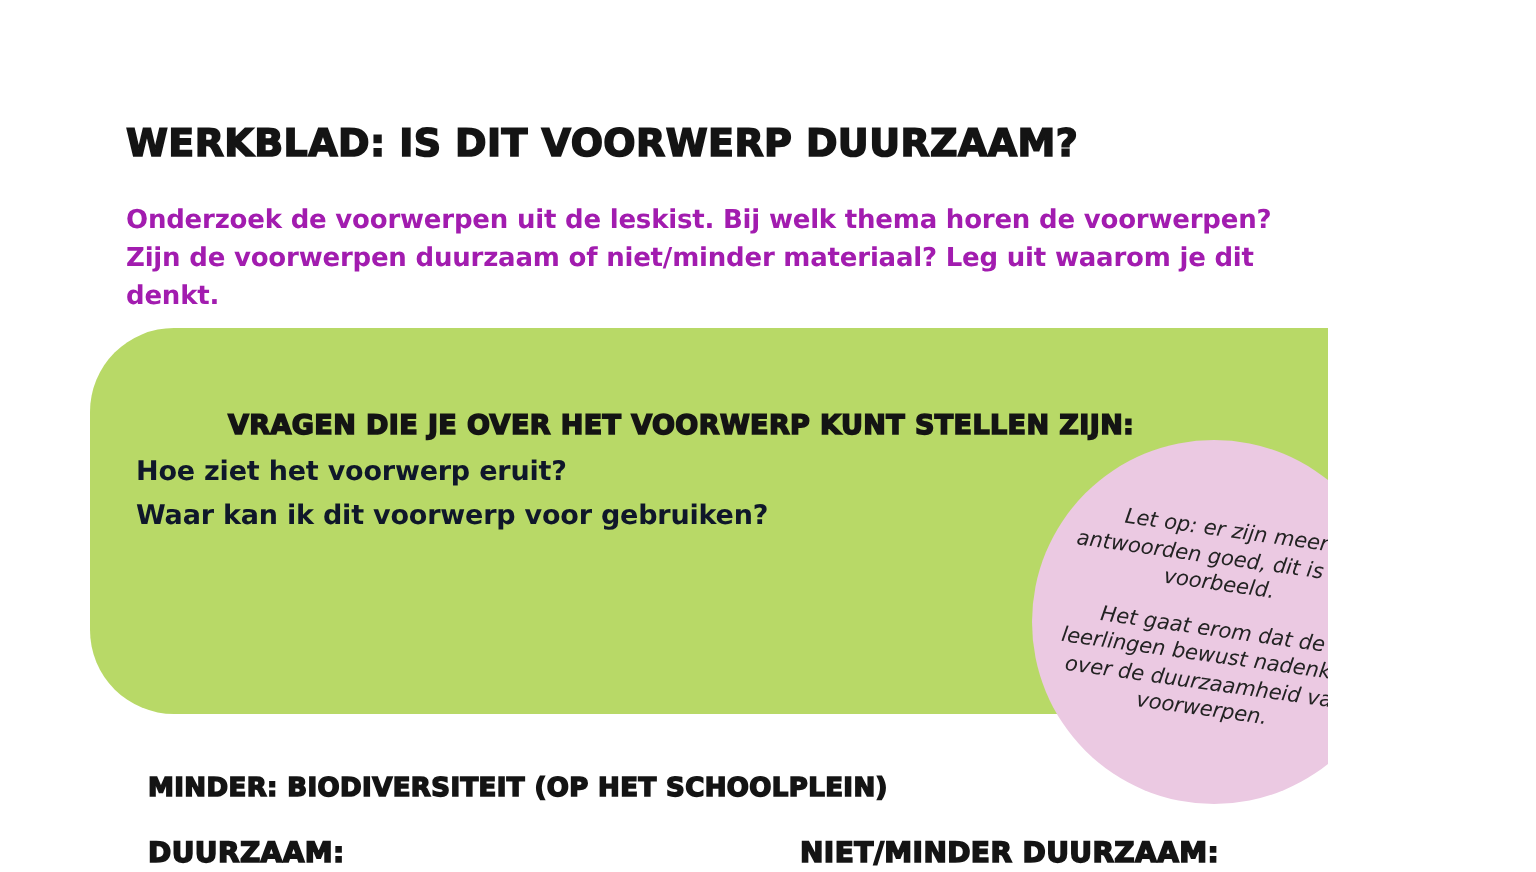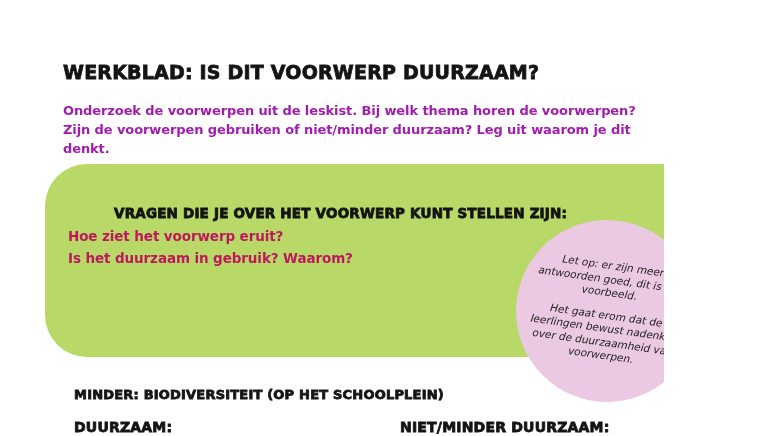--- a/index.html
+++ b/index.html
@@ -51,21 +51,21 @@
     font-size: 13.5px;
     margin-left: 46px;
   }
   .questions-list {
     position: absolute;
     left: 23px;
     top: 62px;
     list-style: none;
     font-size: 13.5px;
     font-weight: bold;
-    color: #be185d;
+    color: #0f172a;
     line-height: 21.5px;
     letter-spacing: -0.1px;
   }
   .note-bubble {
     position: absolute;
     left: 516px;
     top: 220px;
     width: 182px;
     height: 182px;
     border-radius: 50%;
@@ -96,28 +96,28 @@
 </style>
 </head>
 <body>
 
 <div class="page">
 
   <h1 class="display-font page-title">WERKBLAD: IS DIT VOORWERP DUURZAAM?</h1>
 
   <div class="intro">
     <p>Onderzoek de voorwerpen uit de leskist. Bij welk thema horen de voorwerpen?</p>
-    <p>Zijn de voorwerpen gebruiken of niet/minder duurzaam? Leg uit waarom je dit denkt.</p>
+    <p>Zijn de voorwerpen duurzaam of niet/minder materiaal? Leg uit waarom je dit denkt.</p>
   </div>
 
   <div class="questions-panel" id="questions-panel" style="background: rgb(184, 217, 103);">
     <h2 class="display-font questions-heading">VRAGEN DIE JE OVER HET VOORWERP KUNT STELLEN ZIJN:</h2>
     <ul class="questions-list">
       <li>Hoe ziet het voorwerp eruit?</li>
-      <li>Is het duurzaam in gebruik? Waarom?</li>
+      <li>Waar kan ik dit voorwerp voor gebruiken?</li>
     </ul>
   </div>
 
   <div class="note-bubble" id="note-bubble" style="background: rgb(235, 201, 226);">
     <div class="note-text">
       <p>Let op: er zijn meer antwoorden goed, dit is een voorbeeld.</p>
       <p>Het gaat erom dat de leerlingen bewust nadenken over de duurzaamheid van voorwerpen.</p>
     </div>
   </div>
 

